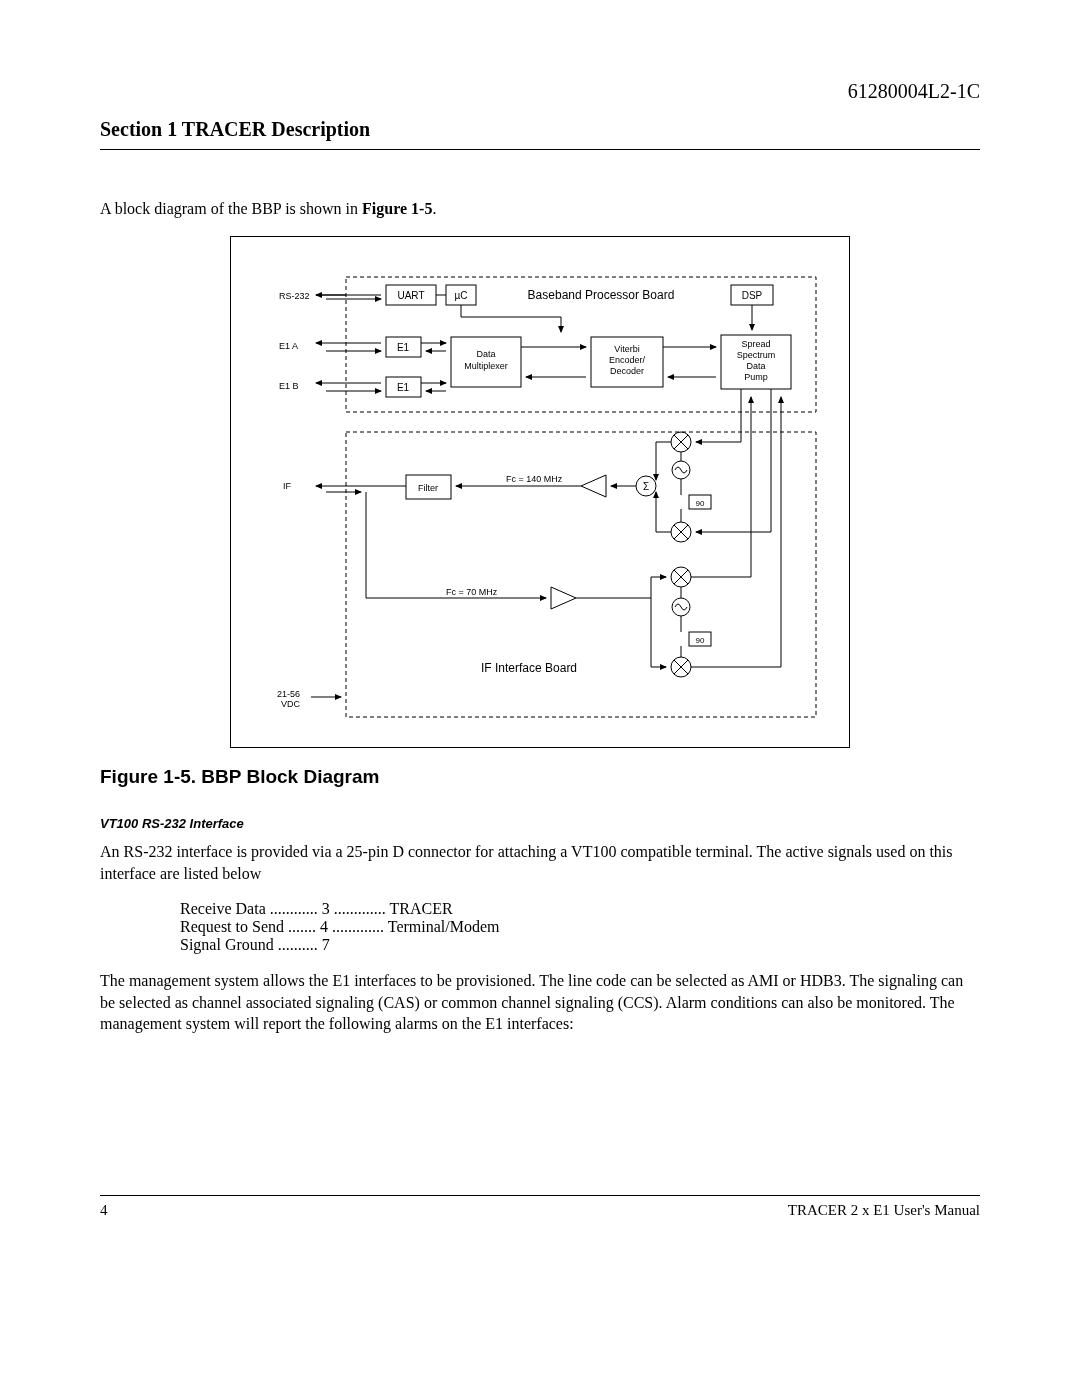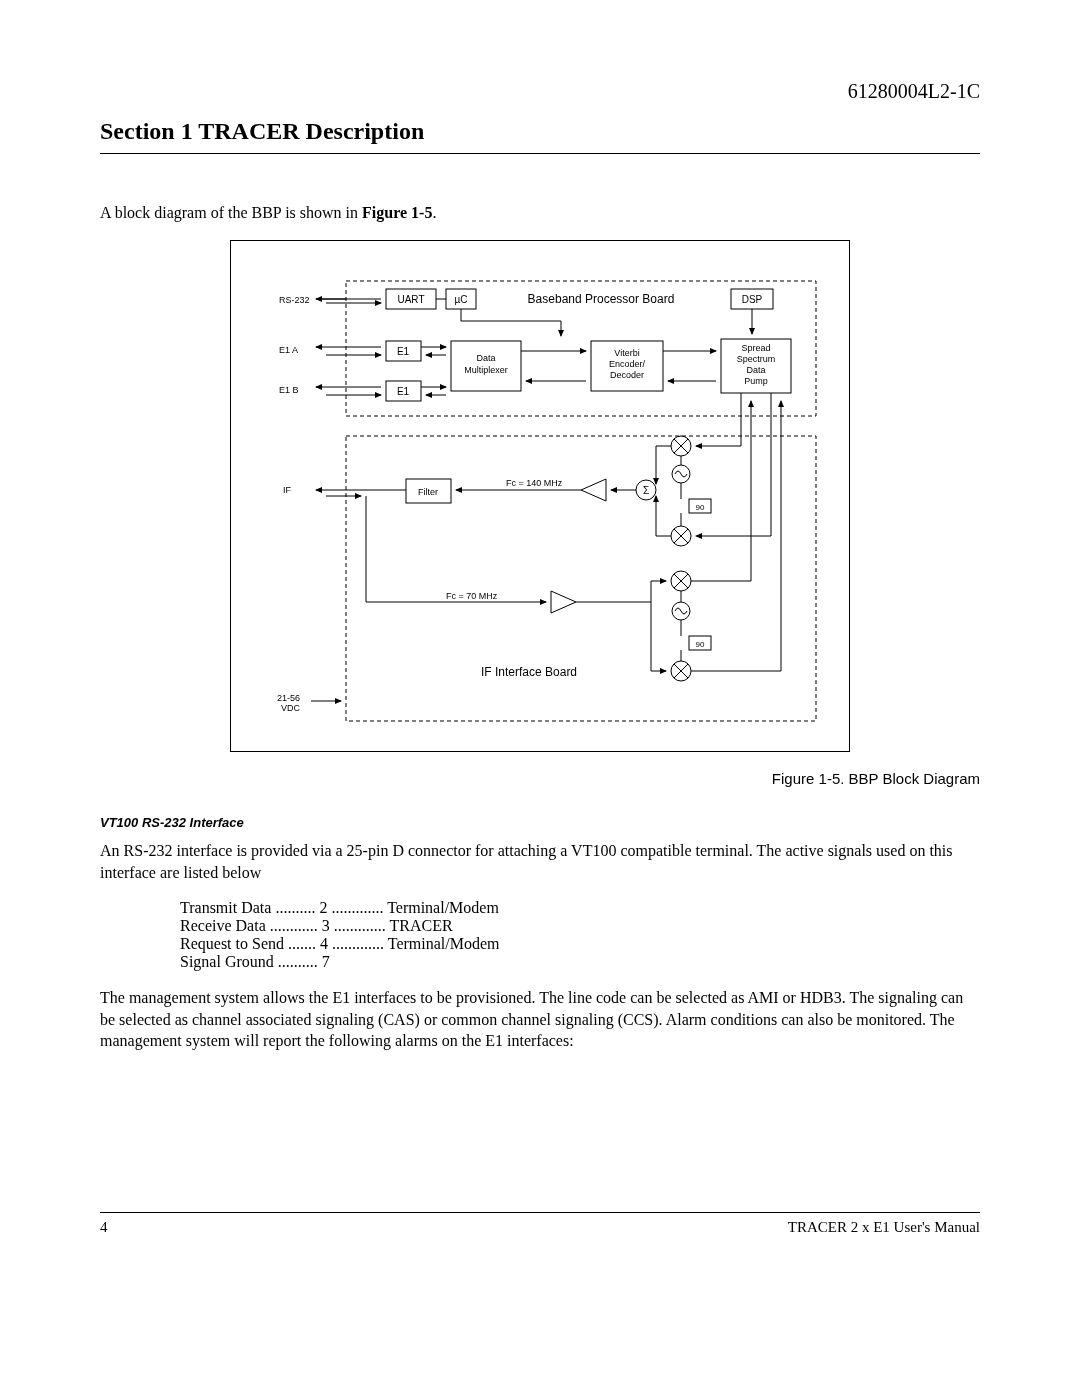--- a/index.html
+++ b/index.html
@@ -11,21 +11,21 @@
     padding: 80px 100px 40px 100px;
     width: 1080px;
     box-sizing: border-box;
   }
   .doc-number {
     font-size: 20px;
     margin-bottom: 15px;
     text-align: right;
   }
   .section-title {
-    font-size: 24px;
+    font-size: 20px;
     font-weight: bold;
     margin-bottom: 8px;
   }
   hr.header-rule {
     border: none;
     border-top: 1.5px solid #000;
     margin: 0 0 50px 0;
   }
   .intro-line {
     margin-bottom: 18px;
@@ -35,24 +35,24 @@
     width: 620px;
     margin: 0 auto 18px auto;
     padding: 20px 20px 10px 20px;
     box-sizing: border-box;
   }
   .figure-svg {
     display: block;
     margin: 0 auto;
   }
   .figure-caption {
-    text-align: right;
+    text-align: left;
     font-family: Arial, Helvetica, sans-serif;
-    font-weight: normal;
-    font-size: 15px;
+    font-weight: bold;
+    font-size: 19px;
     margin-bottom: 28px;
   }
   .subheading {
     font-family: Arial, Helvetica, sans-serif;
     font-weight: bold;
     font-style: italic;
     font-size: 13px;
     margin-bottom: 10px;
   }
   .para {
@@ -255,23 +255,20 @@
 
 </svg>
 </div>
 
 <div class="figure-caption">Figure 1-5.  BBP Block Diagram</div>
 
 <div class="subheading">VT100 RS-232 Interface</div>
 <div class="para">An RS-232 interface is provided via a 25-pin D connector for attaching a VT100 compatible terminal. The active signals used on this interface are listed below</div>
 
 <div class="signal-table">
-  <div>
-    <span>Transmit Data</span> .......... <span>2</span> ............. <span>Terminal/Modem</span>
-  </div>
   <div>
     <span>Receive Data</span> ............ <span>3</span> ............. <span>TRACER</span>
   </div>
   <div>
     <span>Request to Send</span> ....... <span>4</span> ............. <span>Terminal/Modem</span>
   </div>
   <div>
     <span>Signal Ground</span> .......... <span>7</span>
   </div>
 </div>

